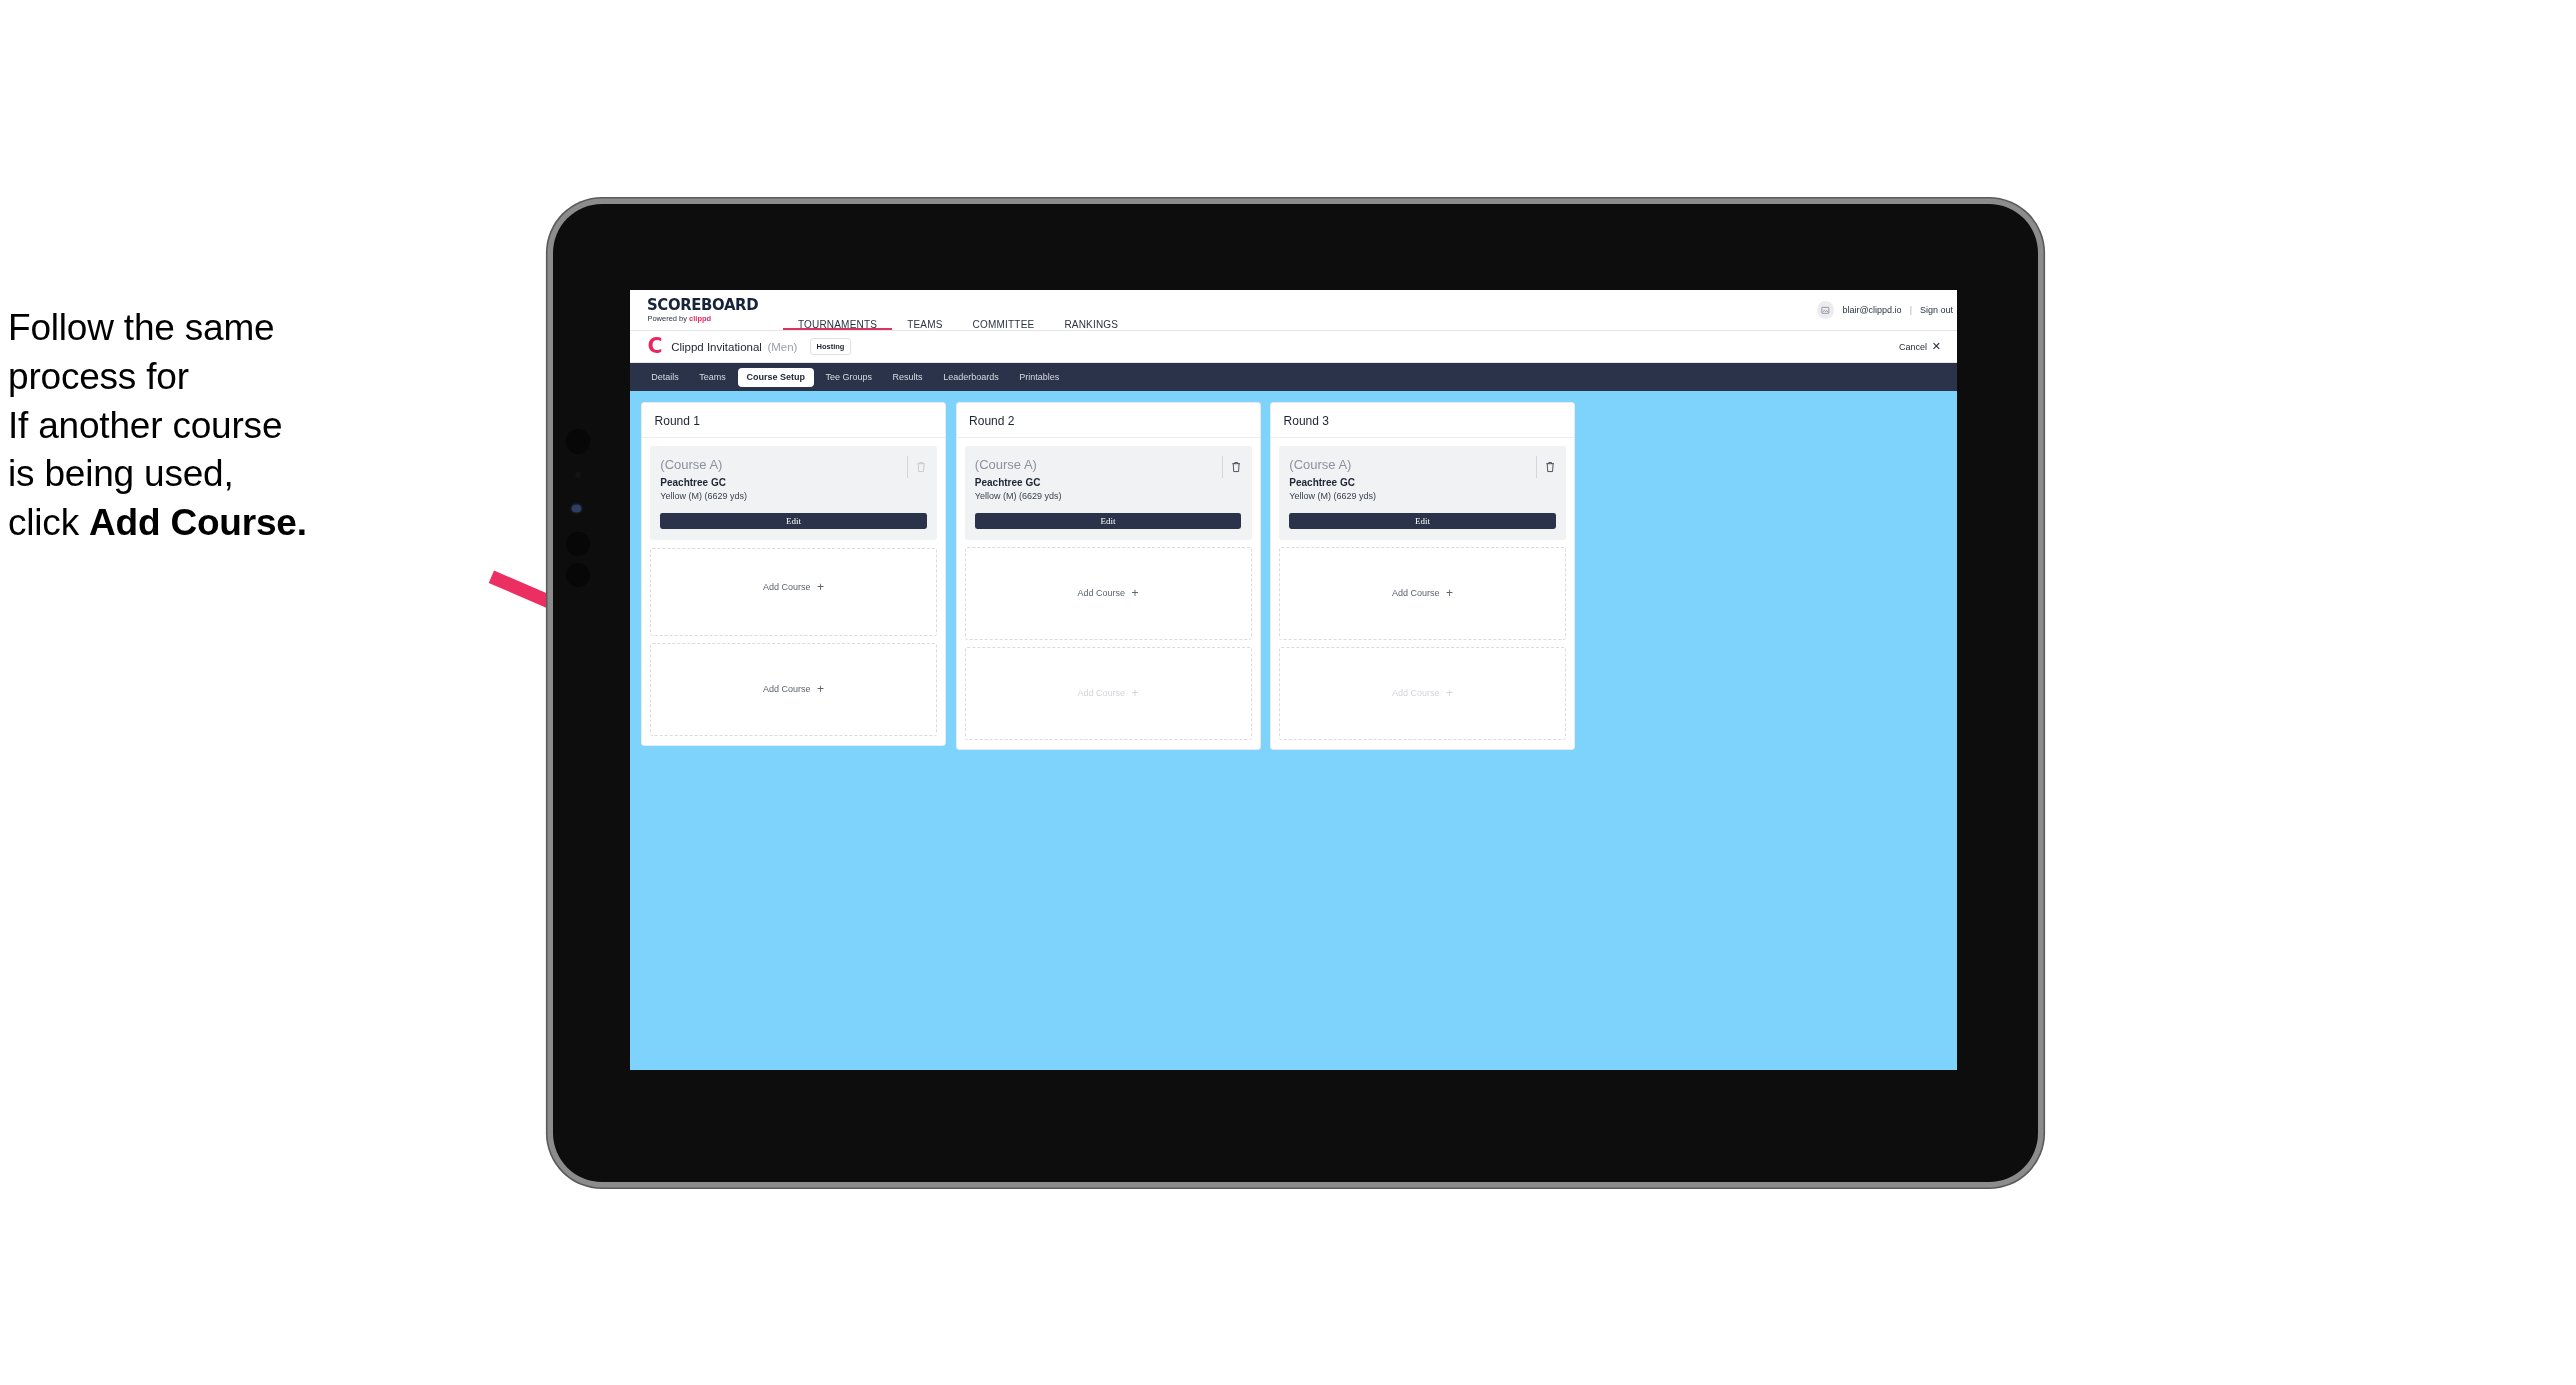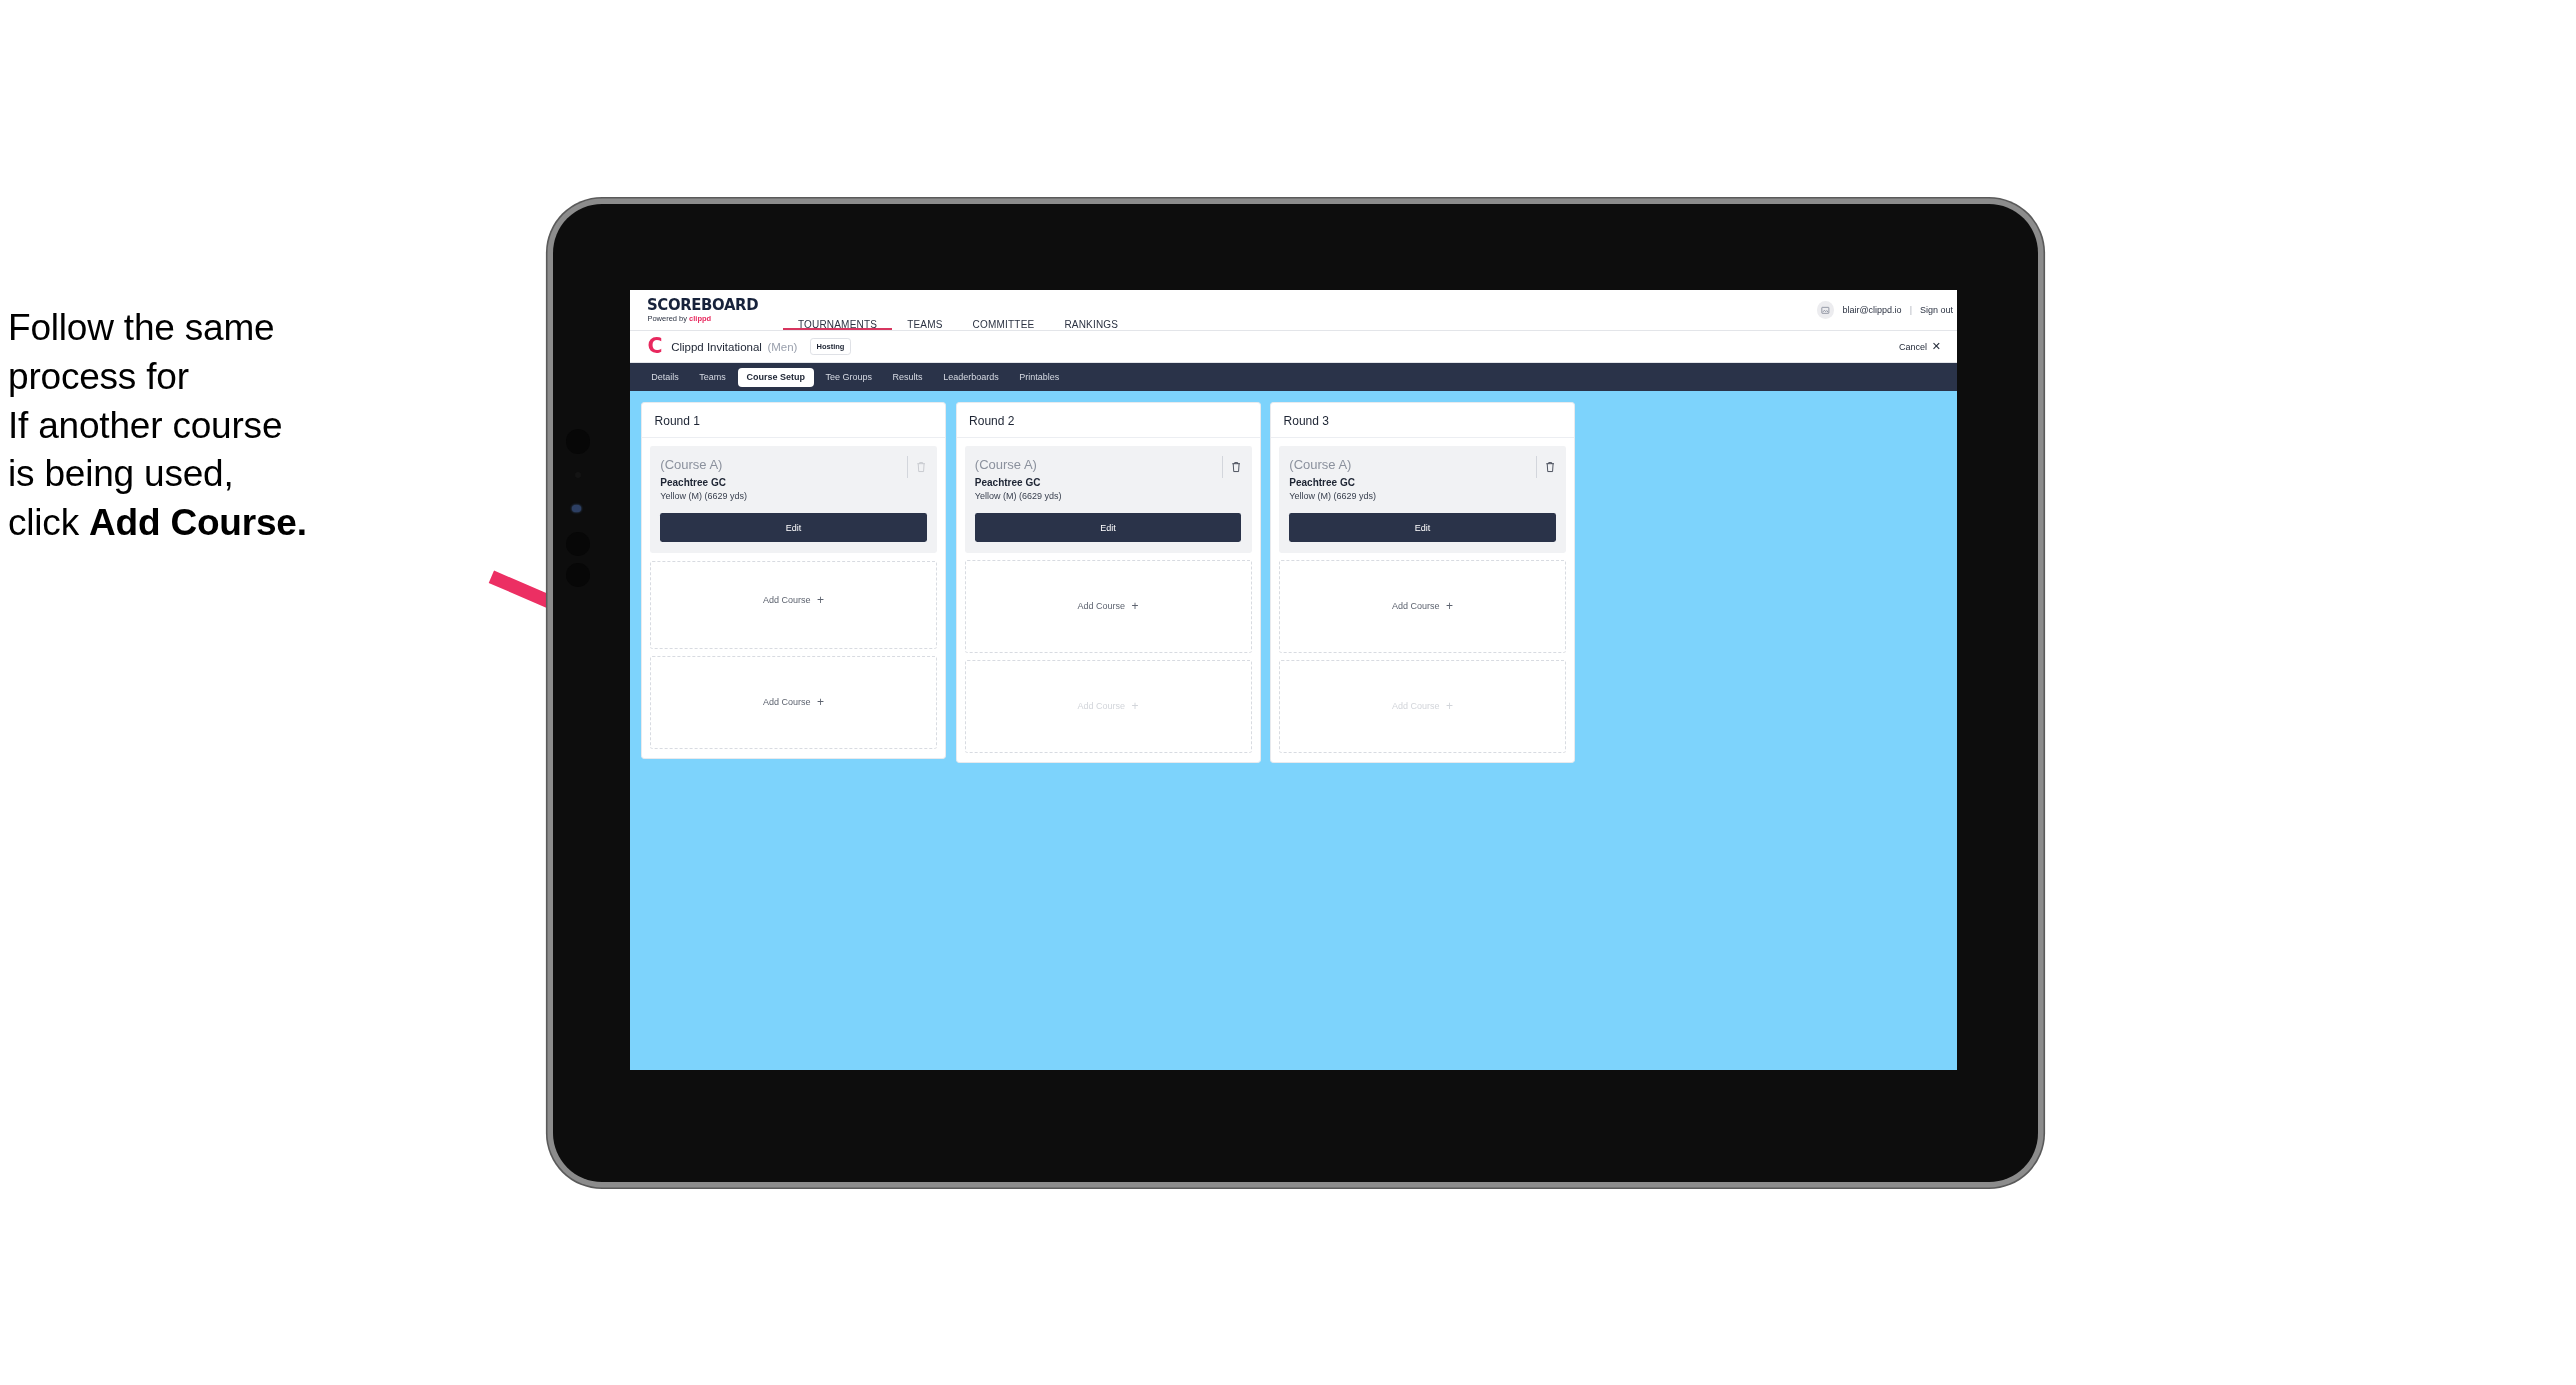--- a/index.html
+++ b/index.html
@@ -128,24 +128,24 @@
   .card-actions {
     position: absolute; top: 9.5px; right: 9.5px; display: flex; align-items: center; gap: 7.1px;
   }
   .vdiv { width: 0.8px; height: 22px; background: #d3d6dc; }
   .trash-btn { width: 12.6px; height: 14.2px; display: flex; align-items: center;
                justify-content: center; cursor: pointer; }
   .trash-btn svg { width: 10.3px; height: 12px; }
   .trash-faded { opacity: 0.3; }
 
   .edit-btn {
-    margin-top: 10.3px; width: 100%; height: 29px; background: #2a3349;
+    margin-top: 10.3px; width: 100%; height: 16px; background: #2a3349;
     color: #ffffff; font-size: 9px; border: none; border-radius: 2.4px;
     cursor: pointer; display: flex; align-items: center; justify-content: center;
-    font-family: Liberation Sans, sans-serif;
+    font-family: Liberation Serif, serif;
   }
 
   .add-course {
     margin-top: 7.1px; border: 0.8px dashed #d8dbe1; border-radius: 2.4px;
     background: #ffffff; height: 84px; display: flex; align-items: center;
     justify-content: center; cursor: pointer;
   }
   .add-course .ac-inner { display: flex; align-items: center; gap: 6.3px;
                           font-size: 9px; color: #5d636f; }
   .add-course .ac-plus { font-size: 12px; line-height: 1; color: #5d636f; font-weight: 300; }

